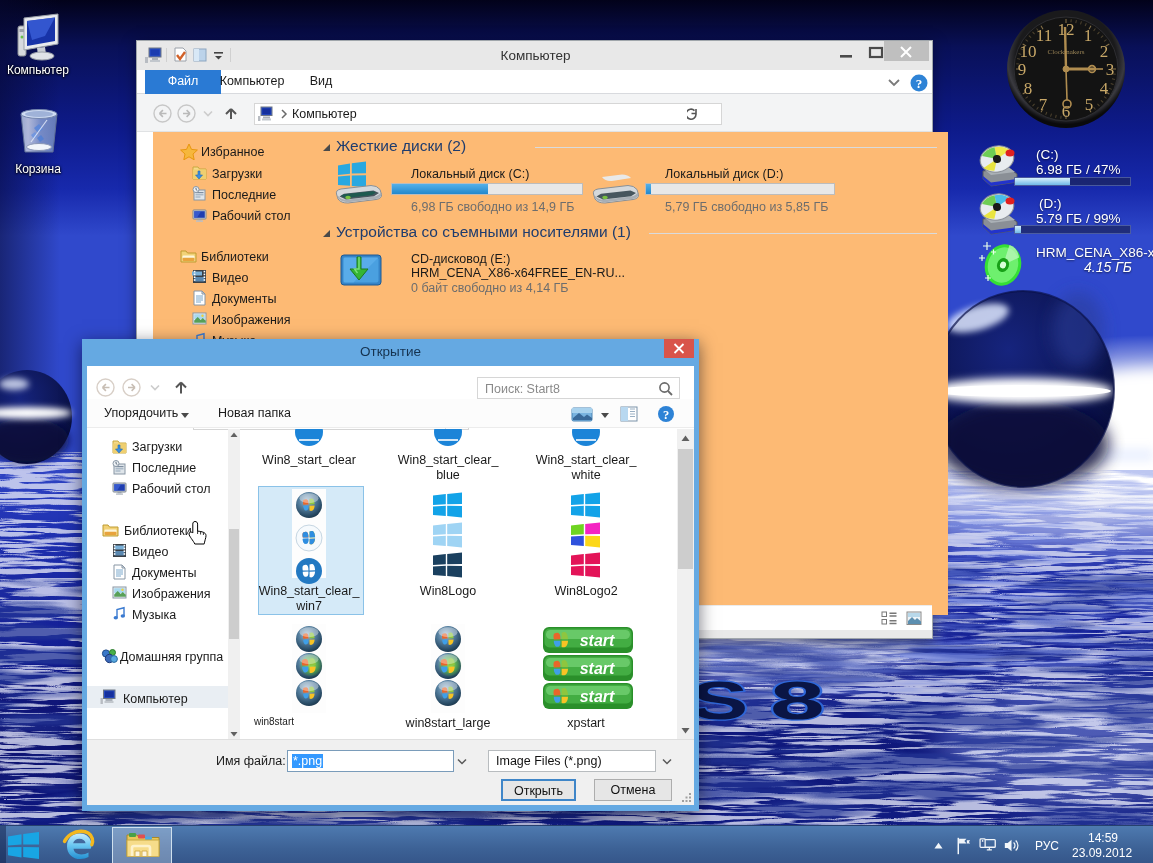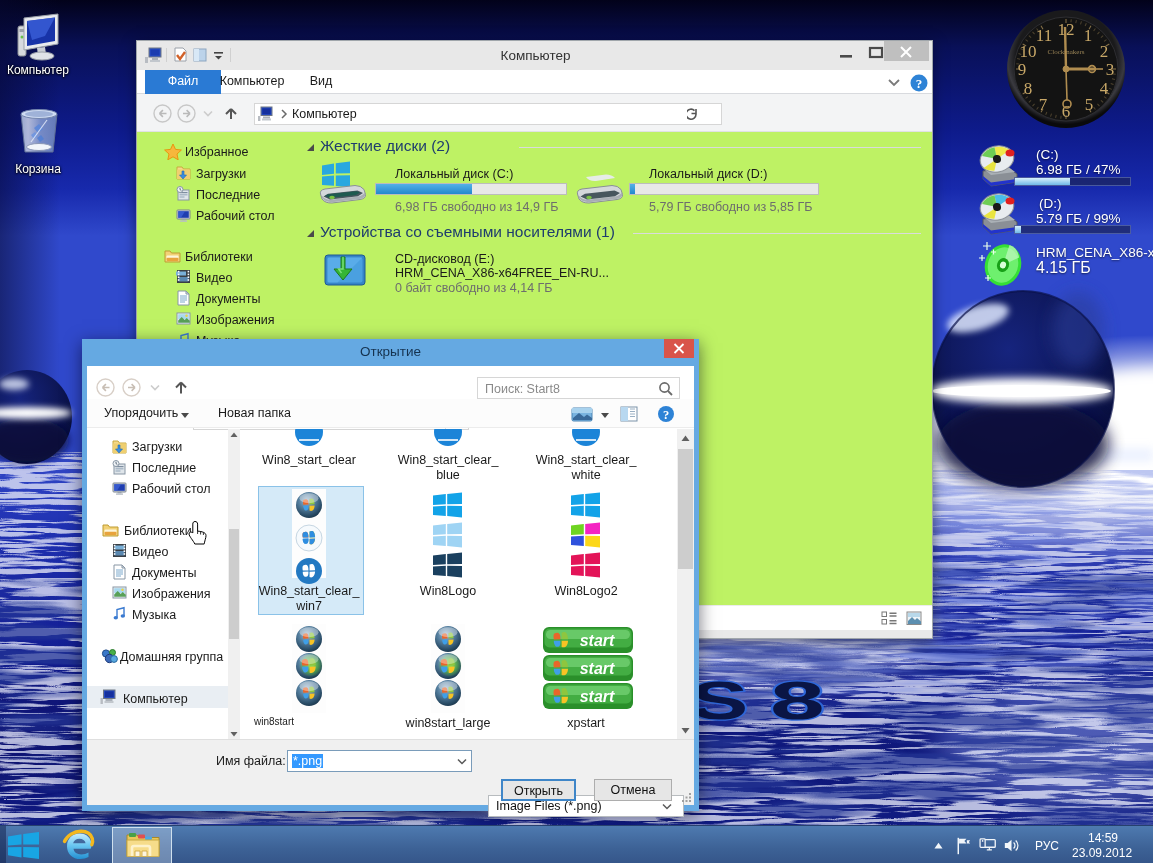--- a/index.html
+++ b/index.html
@@ -6,21 +6,21 @@
   html,body { width:1153px; height:863px; overflow:hidden; font-family:"Liberation Sans", sans-serif; }
   #desk { position:relative; width:1153px; height:863px; background:#0b1468; overflow:hidden; }
   .abs { position:absolute; }
   
   .dicon-label { position:absolute; color:#fff; font-size:12px; text-align:center; text-shadow:0 1px 2px #000, 0 0 3px #000; }
   
   #exp { position:absolute; left:136px; top:40px; width:797px; height:599px; background:#fff; border:1px solid #a0a6ab; box-shadow:0 3px 12px rgba(0,0,20,0.5); }
   #exp-title { position:absolute; left:0; top:0; width:100%; height:29px; background:#e8e8e8; }
   #exp-tabs { position:absolute; left:0; top:29px; width:100%; height:24px; background:#fff; border-bottom:1px solid #d8dade; }
   #exp-nav { position:absolute; left:0; top:53px; width:100%; height:38px; background:#f3f4f5; border-bottom:1px solid #e0e2e4; }
-  #exp-body { position:absolute; left:0; top:91px; width:100%; height:483px; background:#bef264; }
+  #exp-body { position:absolute; left:16px; top:91px; width:100%; height:483px; background:#fdba74; }
   #exp-status { position:absolute; left:0; bottom:0; width:100%; height:33px; background:#fff; border-top:1px solid #ececec;}
   .srow { position:absolute; font-size:12.5px; color:#1a1a1a; white-space:nowrap;margin-left:20px; }
   .grayt { color:#6d6d6d; }
   .ghead { position:absolute; font-size:15.5px; color:#1e3c6e; white-space:nowrap; }
   .gline { position:absolute; height:1px; background:#d9dbdd; }
   
   #dlg { position:absolute; left:82px; top:339px; width:617px; height:472px; background:#65a9e2; box-shadow:0 4px 16px rgba(0,0,20,0.55); }
   #dlg-inner { position:absolute; left:5px; top:27px; right:5px; bottom:6px; background:#fff; }
   #dlg-title { position:absolute; left:0; top:0; width:100%; height:27px; font-size:13.5px; color:#15324f; text-align:center; line-height:26px; }
   .navrow { position:absolute; left:0; top:0; width:100%; height:33px; background:#fff; }
@@ -544,21 +544,21 @@
       <ellipse cx="28" cy="27" rx="6" ry="7" fill="#18a018" transform="rotate(18 28 27)"></ellipse>
       <ellipse cx="28" cy="27" rx="3" ry="3.5" fill="#d8ffd8" transform="rotate(18 28 27)"></ellipse>
       <g stroke="#eaffea" stroke-width="1.2">
           <path d="M8,8 h8 M12,4 v8"></path>
           <path d="M4,20 h6 M7,17 v6"></path>
           <path d="M16,14 h5 M18.5,11.5 v5"></path>
           <path d="M10,40 h6 M13,37 v6"></path>
         </g>
     </svg>
     <div class="gtext" style="left:1036px;top:245px;font-size:13.5px;">HRM_CENA_X86-x6</div>
-    <div class="gtext" style="left:1036px;top:259px;font-size:16px;">4.15 ГБ</div>
+    <div class="gtext" style="left:1084px;top:259px;font-size:14px;font-style:italic;">4.15 ГБ</div>
   </div>
 
   <div id="dlg">
     <div id="dlg-title">Открытие</div>
     <div class="abs" style="left:582px;top:0px;width:30px;height:19px;background:#d9544a;">
       <svg width="30" height="19" viewBox="0 0 30 19">
           <path d="M10.5,5 l9,9 M19.5,5 l-9,9" stroke="#fff" stroke-width="1.8"></path>
         </svg>
     </div>
     <div id="dlg-inner">
@@ -859,27 +859,27 @@
               <polygon points="4.5,0.5 8.5,6 0.5,6" fill="#606060"></polygon>
             </svg>
           <div class="abs" style="left:1px;top:20px;width:15px;height:120px;background:#cdcdcd;"></div>
           <svg class="abs" style="left:4px;bottom:6px" width="9" height="7" viewBox="0 0 9 7">
               <polygon points="4.5,6.5 8.5,1 0.5,1" fill="#606060"></polygon>
             </svg>
         </div>
       </div>
       <div id="dlg-foot">
         <div class="abs" style="left:129px;top:14px;font-size:12.5px;color:#1a1a1a;">Имя файла:</div>
-        <div class="combo" style="left:200px;top:10px;width:185px;height:22px;border-color:#7a9cba;">
+        <div class="combo" style="left:200px;top:10px;width:167px;height:22px;border-color:#7a9cba;">
           <span style="position:absolute;left:4px;top:3px;background:#3399ff;color:#fff;padding:0 1px;">*.png</span>
           <svg class="abs" style="left:168px;top:7px" width="12" height="8" viewBox="0 0 12 8">
               <path d="M2,1.5 l4,4 4,-4" fill="none" stroke="#5a5a5a" stroke-width="1.5"></path>
             </svg>
         </div>
-        <div class="combo" style="left:401px;top:10px;width:196px;height:22px;margin-top:45px;">
+        <div class="combo" style="left:401px;top:10px;width:168px;height:22px;">
           <span style="position:absolute;left:7px;top:3px;">Image Files (*.png)</span>
           <svg class="abs" style="left:172px;top:7px" width="12" height="8" viewBox="0 0 12 8">
               <path d="M2,1.5 l4,4 4,-4" fill="none" stroke="#5a5a5a" stroke-width="1.5"></path>
             </svg>
         </div>
         <div class="btn" style="left:414px;top:39px;width:75px;height:22px;line-height:21px;border:2px solid #3f86c8;">Открыть</div>
         <div class="btn" style="left:507px;top:39px;width:78px;height:22px;line-height:21px;">Отмена</div>
         <svg class="abs" style="right:2px;bottom:2px" width="10" height="10" viewBox="0 0 10 10">
             <g fill="#a0a0a0">
               <rect x="7" y="7" width="2" height="2"></rect>

